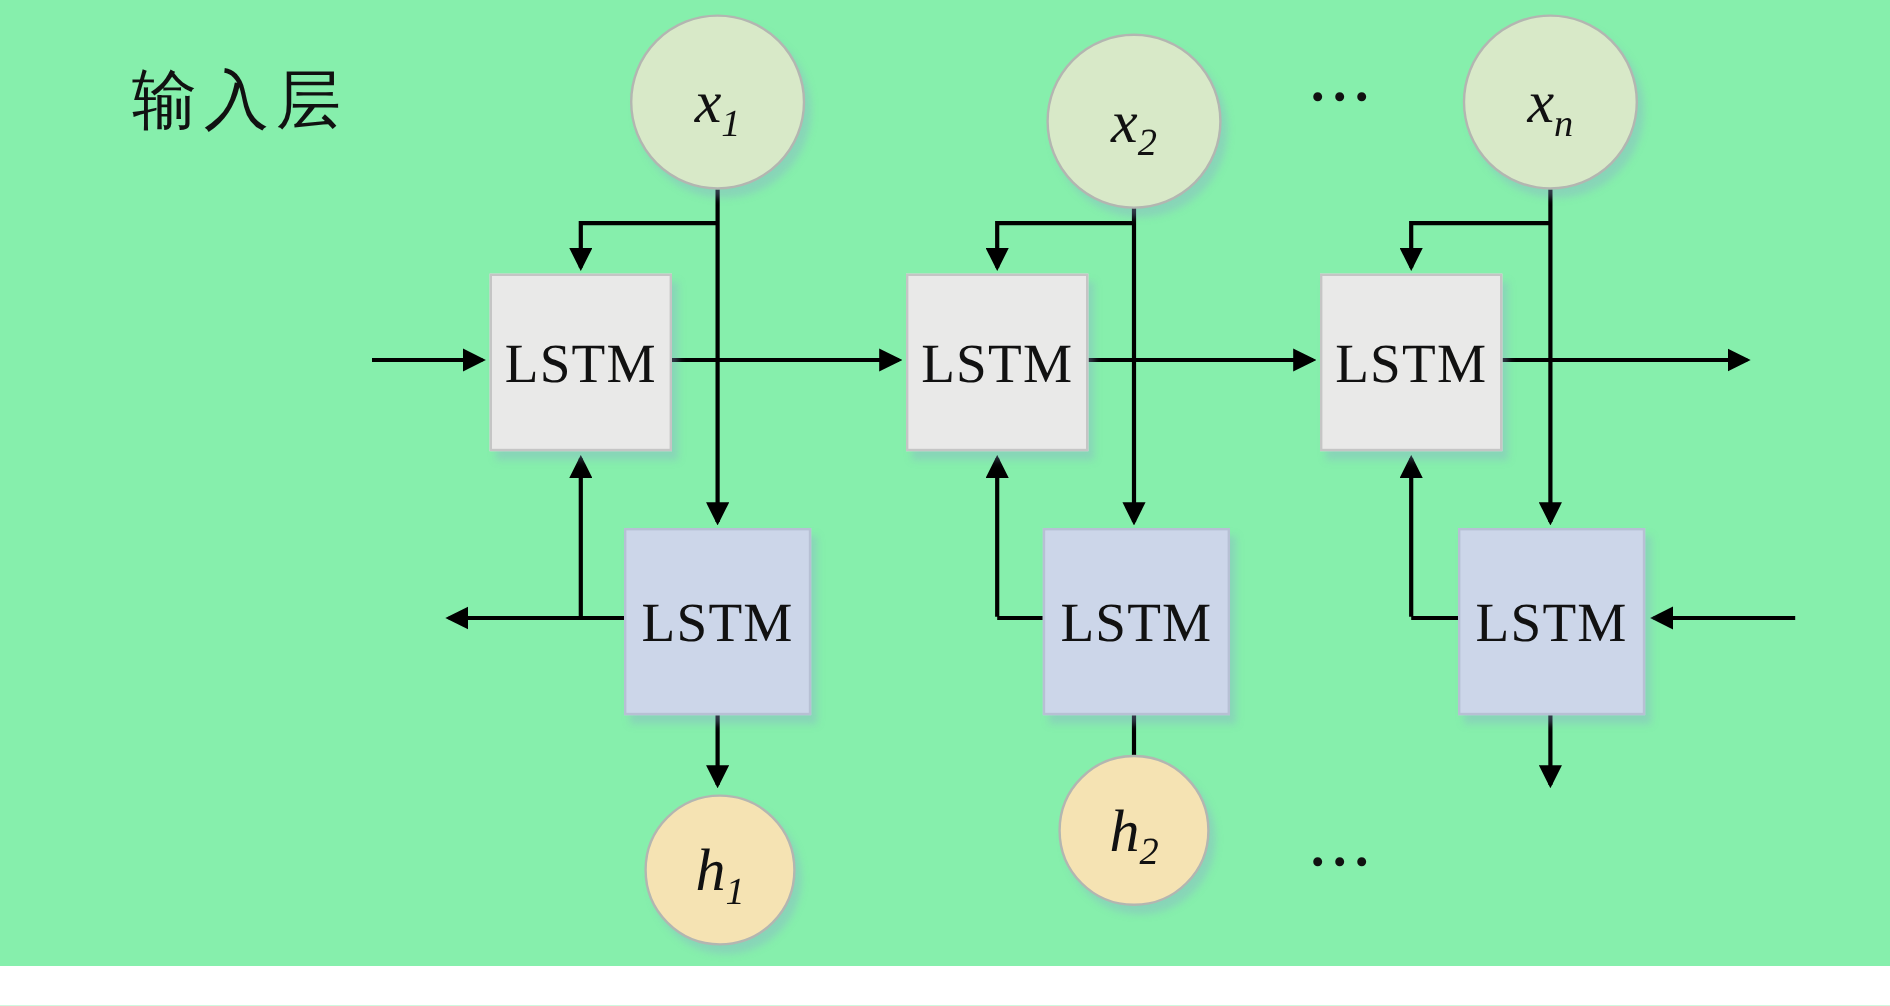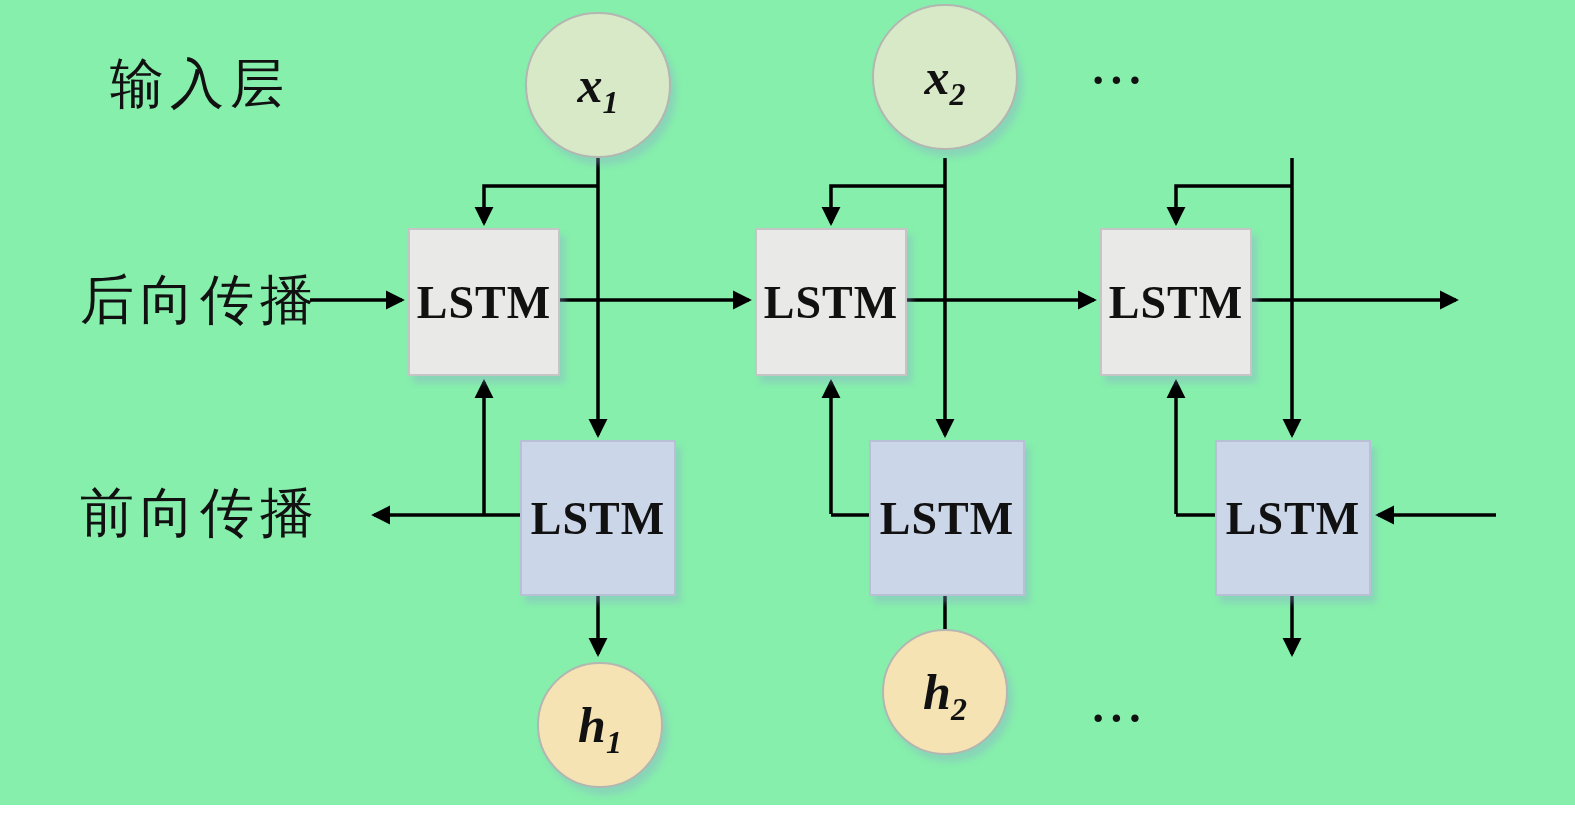--- a/index.html
+++ b/index.html
@@ -1,20 +1,20 @@
 <!DOCTYPE html>
 <html style="--input-fill: #d8e9c8; --output-fill: #f5e3b3; --backward-fill: #e9e9e8; --forward-fill: #ccd6e9; --stroke: #b3b6b1; --backward-border: #c5c5c5; --forward-border: #b7c0d4; --line: #000000;"><head>
 <meta charset="utf-8">
 <style>
   * { margin:0; padding:0; box-sizing:border-box; }
   html,body { background:#ffffff; }
   body { font-family:"Liberation Serif","DejaVu Serif",serif; color:#111; }
   .canvas { position:relative; width:1575px; height:805px; background:#86efac; overflow:hidden; }
   .wires { position:absolute; left:0; top:0; width:1575px; height:838px; }
-  .node { position:absolute; display:flex; align-items:center; justify-content:center;font-weight:bold; }
+  .node { position:absolute; display:flex; align-items:center; justify-content:center; }
   .circle { border-radius:50%; border:2px solid var(--stroke,#b3b6b1);
             box-shadow:5px 7px 6px rgba(140,165,205,.35); }
   .input-circle  { background:var(--input-fill,#d8e9c8); }
   .output-circle { background:var(--output-fill,#f5e3b3);text-align:right; }
   .cell { box-shadow:5px 7px 6px rgba(140,165,205,.35); font-size:46px; }
   .backward-cell { background:var(--backward-fill,#e9e9e8); border:2px solid var(--backward-border,#c5c5c5); }
   .forward-cell  { background:var(--forward-fill,#ccd6e9);  border:2px solid var(--forward-border,#b7c0d4); }
   .var { font-style:italic; font-size:50px; line-height:1; }
   .var sub { font-size:32px; line-height:0; vertical-align:-0.35em; }
   .cell-label { letter-spacing:1px; }
@@ -56,28 +56,29 @@
     <path d="M869 515 H831"></path>
     <path d="M1215 515 H1176"></path>
     <path d="M1496 515 H1378" marker-end="url(#ah)"></path>
 
     <path d="M598 596 V654" marker-end="url(#ah)"></path>
     <path d="M945 596 V654" marker-end="url(#ah)"></path>
     <path d="M1292 596 V654" marker-end="url(#ah)"></path>
   </svg>
 
   <div class="row-label" style="left:200px; top:84px">输入层</div>
-  <div class="row-label" style="left:200px; top:300px">后向传播</div>
-  <div class="row-label" style="left:200px; top:513px">前向传播</div>
 
   <div class="node circle input-circle" style="left:525px; top:12px; width:146px; height:146px">
     <span class="var"><span>x</span><sub>1</sub></span>
   </div>
-  <div class="node circle input-circle" style="left:872px; top:4px; width:146px; height:146px">
+  <div class="node circle input-circle" style="left:872px; top:28px; width:146px; height:146px">
     <span class="var"><span>x</span><sub>2</sub></span>
+  </div>
+  <div class="node circle input-circle" style="left:1219px; top:12px; width:146px; height:146px">
+    <span class="var"><span>x</span><sub>n</sub></span>
   </div>
 
   <div class="dots" style="left:1118px; top:80px">···</div>
 
   <div class="node cell backward-cell" style="left:408px; top:228px; width:152px; height:148px">
     <span class="cell-label">LSTM</span>
   </div>
   <div class="node cell backward-cell" style="left:755px; top:228px; width:152px; height:148px">
     <span class="cell-label">LSTM</span>
   </div>

